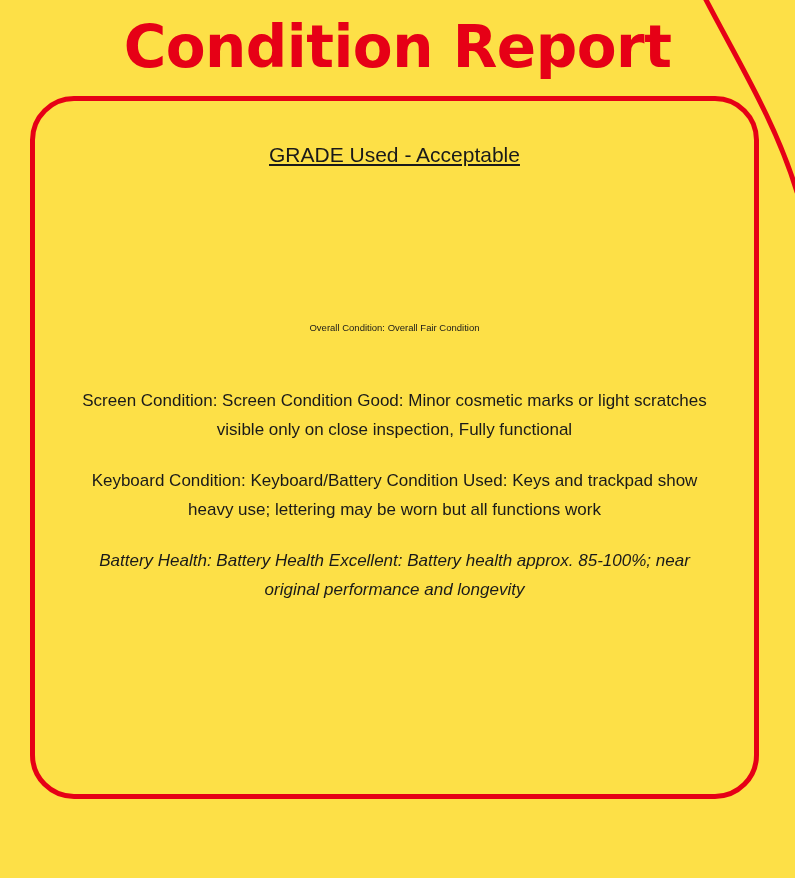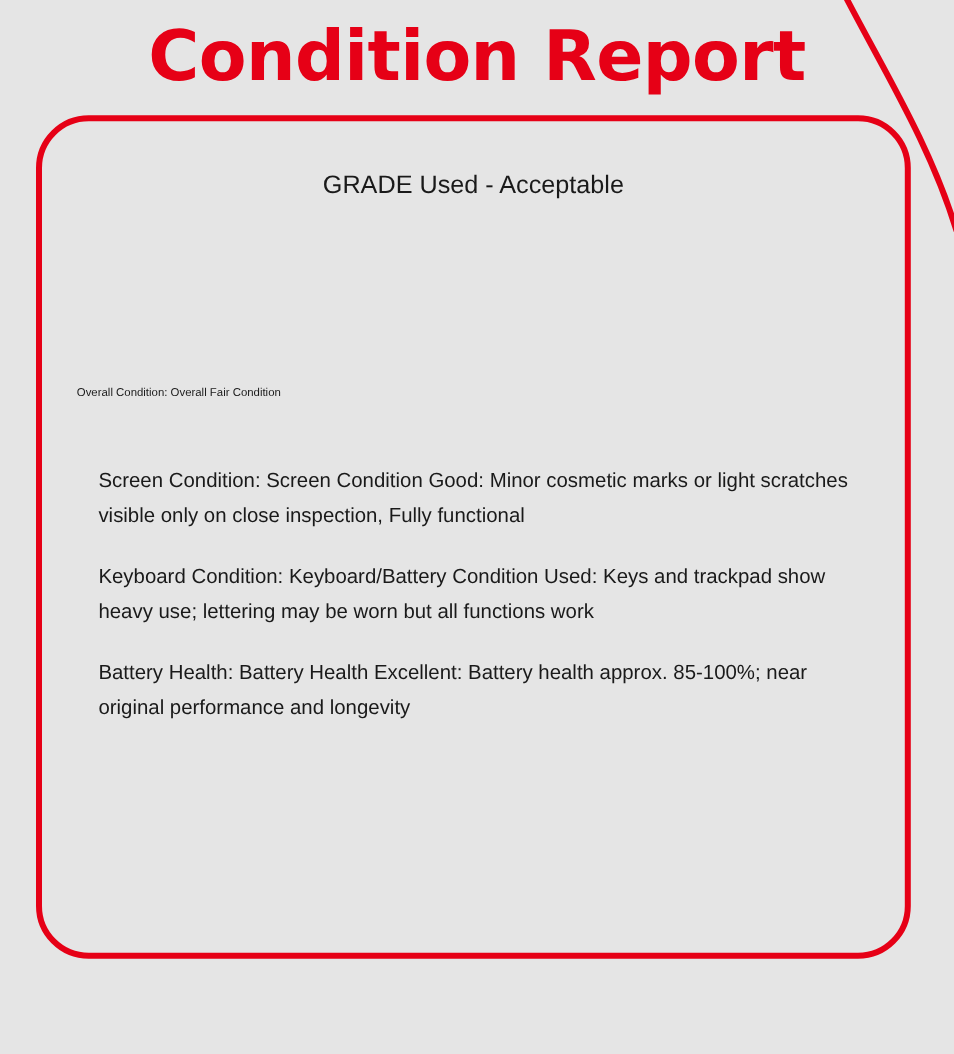--- a/index.html
+++ b/index.html
@@ -12,21 +12,21 @@
     background: #ffffff;
     font-family: "Liberation Sans", sans-serif;
     color: #1a1a1a;
     overflow: hidden;
   }
 
   .page {
     position: relative;
     width: 795px;
     height: 878px;
-    background: #e5e5e5;
+    background: #fde047;
   }
 
   
   .title {
     position: absolute;
     top: 8px;
     left: 0;
     width: 795px;
     text-align: center;
     font-family: "DejaVu Sans", sans-serif;
@@ -72,42 +72,46 @@
     padding: 0 34px;
   }
 
   .grade {
     margin-top: 46px;
     text-align: center;
     font-size: 21px;
     line-height: 26px;
     color: #1a1a1a;
     font-family: "Liberation Sans", sans-serif;
+    text-decoration: underline;
   }
 
   .overall {
     margin-top: 154px;
+    text-align: center;
     font-size: 9.5px;
     line-height: 12px;
     color: #1a1a1a;
   }
 
   .sections {
     margin-top: 52px;
   }
 
   .section {
+    text-align: center;
     font-size: 17px;
     line-height: 29px;
     color: #1a1a1a;
     margin-bottom: 22px;
     padding: 0 18px;
   }
   .section:last-child {
     margin-bottom: 14px;
+    font-style: italic;
   }
 </style>
 </head>
 <body>
 
 <div class="page">
 
   <div class="title">Condition Report</div>
 
   <svg class="swoosh" viewBox="0 0 170 210" xmlns="http://www.w3.org/2000/svg">

